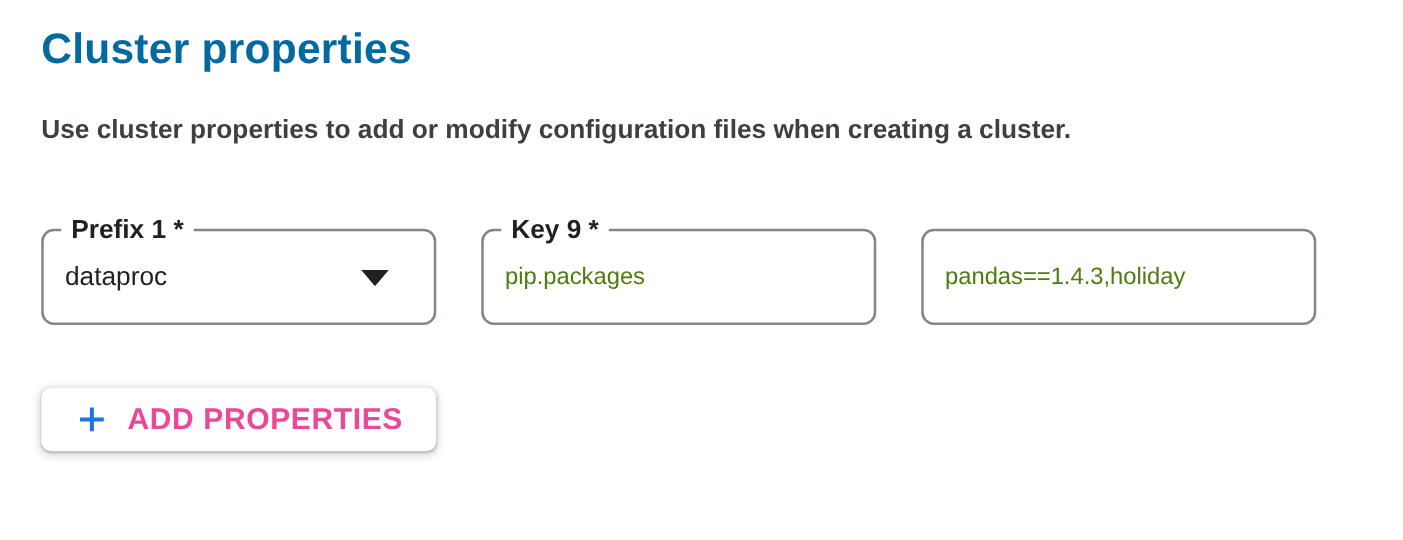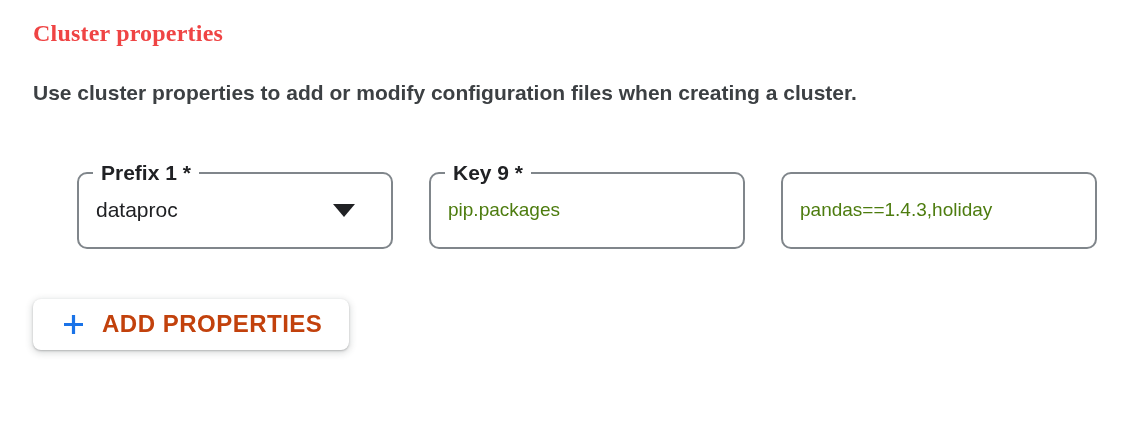--- a/index.html
+++ b/index.html
@@ -9,26 +9,25 @@
     height: 432px;
     background: #ffffff;
     font-family: "Liberation Sans", sans-serif;
     overflow: hidden;
   }
   .page {
     padding: 20px 0 0 33px;
   }
   .page-title {
     margin: 0;
-    font-size: 24px;
+    font-size: 34px;
     font-weight: 700;
-    color: #ef4444;
+    color: #0369a1;
     letter-spacing: 0.2px;
     line-height: 1.15;
-    font-family: Liberation Serif, serif;
   }
   .page-description {
     margin: 31px 0 0 0;
     font-size: 21px;
     font-weight: 700;
     color: #3c4043;
     line-height: 1.3;
   }
   .fields-row {
     margin-top: 66px;
@@ -69,21 +68,21 @@
     height: 100%;
     border: none;
     outline: none;
     background: transparent;
     padding: 0 4px 0 17px;
     font-family: "Liberation Sans", sans-serif;
     font-size: 19px;
     color: #4d7c0f;
     border-radius: 19px;
   }
-  .select-field { cursor: pointer; margin-left: 44px; }
+  .select-field { cursor: pointer; }
   .dropdown-arrow {
     position: absolute;
     right: 36px;
     top: 50%;
     margin-top: -6px;
     width: 0;
     height: 0;
     border-left: 11px solid transparent;
     border-right: 11px solid transparent;
     border-top: 13px solid #202124;
@@ -99,21 +98,21 @@
     border: none;
     border-radius: 8px;
     box-shadow: 0 1px 2px rgba(60,64,67,0.30), 0 2px 6px 2px rgba(60,64,67,0.15);
     cursor: pointer;
   }
   .add-btn-label {
     font-family: "Liberation Sans", sans-serif;
     font-size: 24px;
     font-weight: 700;
     letter-spacing: 0.5px;
-    color: #c2410c;
+    color: #ec4899;
     white-space: nowrap;
   }
   .plus-icon { display: inline-flex; }
 </style>
 </head>
 <body>
 
 <div class="page">
 
   <h1 class="page-title">Cluster properties</h1>

